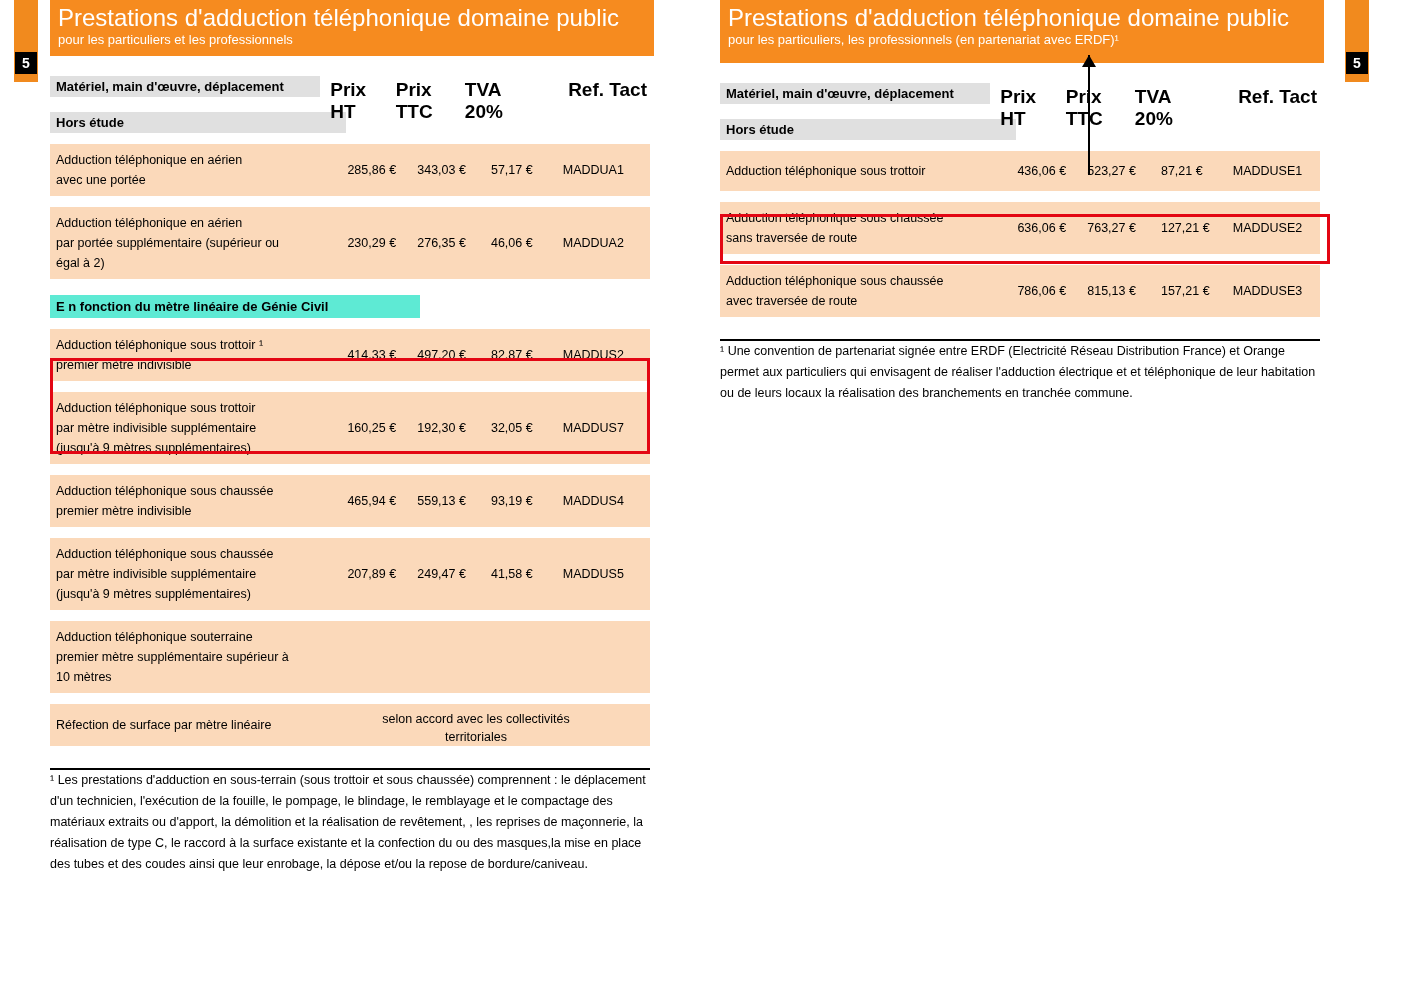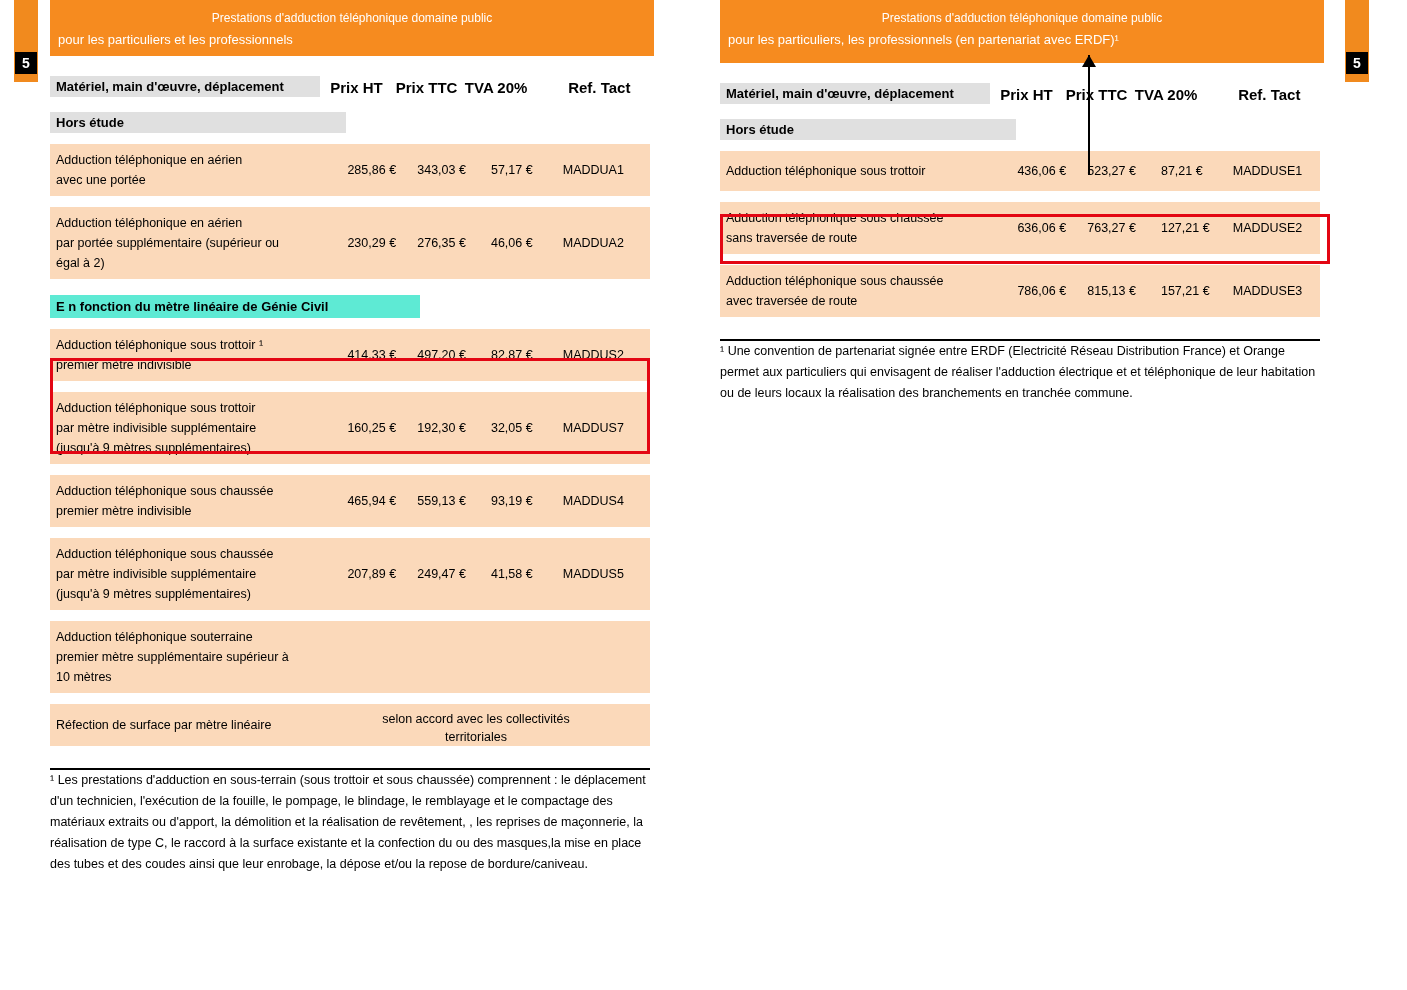--- a/index.html
+++ b/index.html
@@ -55,25 +55,24 @@
 
   
   .banner {
     background: #F68B1F;
     color: #ffffff;
     padding: 5px 8px 7px 8px;
     width: 604px;
     box-sizing: border-box;
   }
   .banner-title {
-    font-size: 12px;
+    font-size: 24px;
     font-weight: normal;
     line-height: 26px;
     white-space: nowrap;
-    text-align: center;
   }
   .banner-sub {
     font-size: 13px;
     line-height: 18px;
     white-space: nowrap;
   }
   .banner-underline {
     height: 4px;
     background: #F68B1F;
     margin-top: 3px;
@@ -96,21 +95,21 @@
     font-size: 13px;
     font-weight: bold;
     padding: 3px 6px;
     box-sizing: border-box;
     height: 21px;
     line-height: 15px;
   }
   .hdr-label.w1 { width: 296px; }
   .hdr-label.sub { width: 296px; font-weight: bold; margin-top: 16px; }
   .hdr-col {
-    font-size: 15px;
+    font-size: 19px;
     font-weight: bold;
     padding: 3px 0;
     text-align: left;
   }
   .c-ht   { width: 72px; margin-left: 10px; }
   .c-ttc  { width: 76px; }
   .c-tva  { width: 74px; }
   .c-ref  { width: 90px; padding-left: 36px; }
 
   .row {

